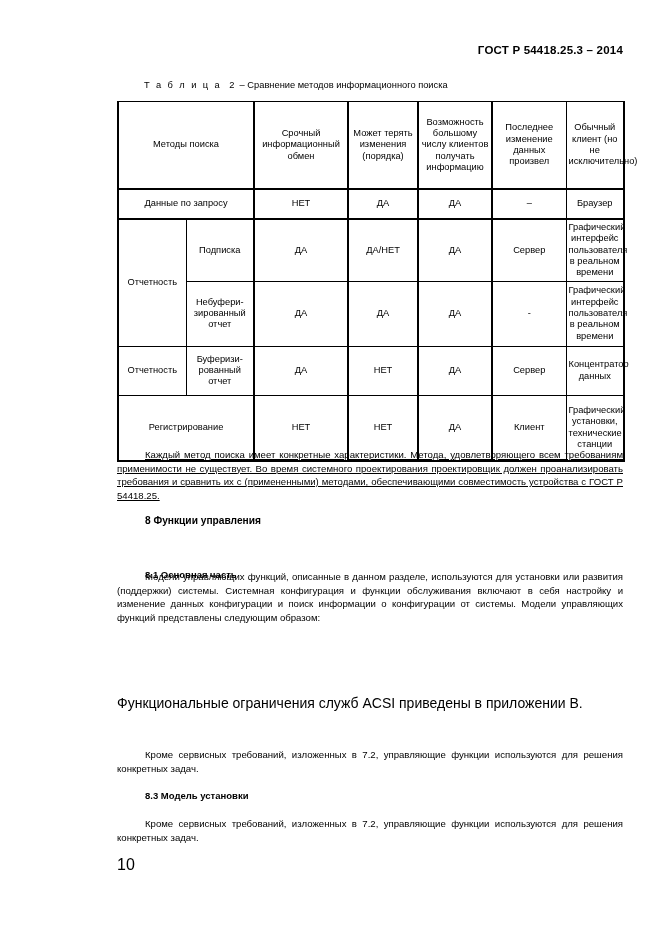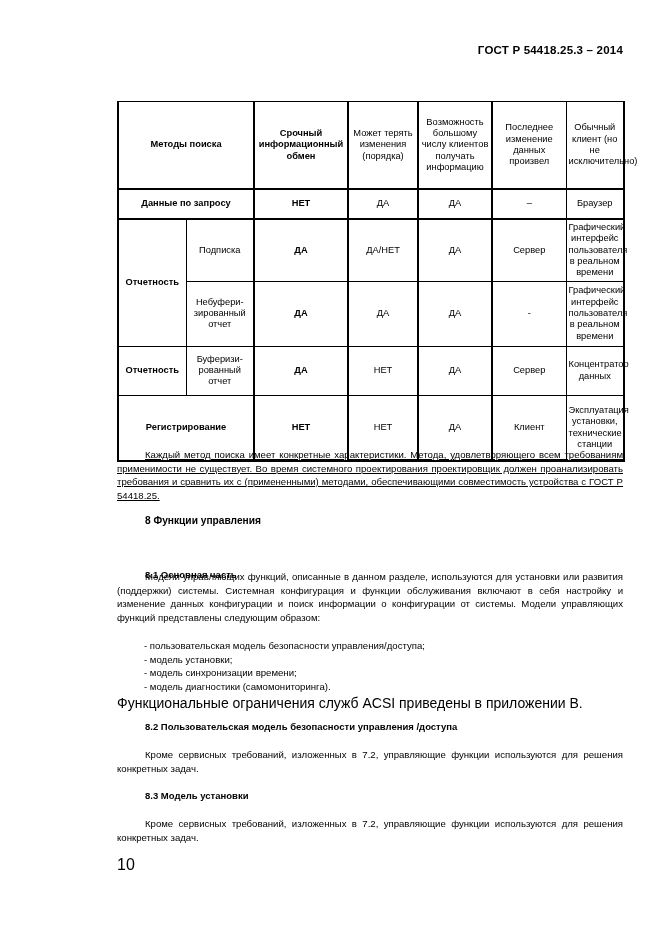--- a/index.html
+++ b/index.html
@@ -58,21 +58,21 @@
   table.cmp td {
     border: 1px solid #000;
     text-align: center;
     vertical-align: middle;
     padding: 2px 2px;
     line-height: 1.22;
   }
   table.cmp tr.header-row td {
     border-bottom-width: 2px;
   }
-  table.cmp td.thick-left { border-left-width: 2px; font-weight: bold; }
+  table.cmp td.thick-left { border-left-width: 2px; }
   table.cmp td.thick-right { border-right-width: 2px; }
   table.cmp td.thick-bottom { border-bottom-width: 2px; }
   .c0 { width: 68px; }
   .c1 { width: 68px; }
   .c2 { width: 94px; }
   .c3 { width: 70px; }
   .c4 { width: 74px; }
   .c5 { width: 74px; }
   .c6 { width: 58px; }
 
@@ -120,20 +120,25 @@
     font-size: 16px;
   }
 </style>
 </head>
 <body>
 
 <div class="page">
 
   <div class="doc-header">ГОСТ Р 54418.25.3 – 2014</div>
 
+  <div class="table-caption">
+    <span class="spaced">Т а б л и ц а</span>
+    &nbsp;&nbsp;<span>2</span>
+    &nbsp;<span>– Сравнение методов информационного поиска</span>
+  </div>
 
   <table class="cmp">
     <colgroup>
       <col class="c0">
         <col class="c1">
         <col class="c2">
         <col class="c3">
         <col class="c4">
         <col class="c5">
         <col class="c6">
@@ -185,42 +190,35 @@
         <td>Сервер</td>
         <td class="thick-right">Концентратор данных</td>
       </tr>
 
       <tr>
         <td colspan="2" class="thick-left thick-bottom" style="height:60px">Регистрирование</td>
         <td class="thick-left thick-right thick-bottom">НЕТ</td>
         <td class="thick-right thick-bottom">НЕТ</td>
         <td class="thick-right thick-bottom">ДА</td>
         <td class="thick-bottom">Клиент</td>
-        <td class="thick-right thick-bottom">Эксплуатация установки, технические станции</td>
+        <td class="thick-right thick-bottom">Графический установки, технические станции</td>
       </tr>
     </tbody>
   </table>
 
   <div class="para" style="top:448px;text-decoration:underline;">Каждый метод поиска имеет конкретные характеристики. Метода, удовлетворяющего всем требованиям применимости не существует. Во время системного проектирования проектировщик должен проанализировать требования и сравнить их с (примененными) методами, обеспечивающими совместимость устройства с ГОСТ Р 54418.25.</div>
 
   <div class="heading" style="top:515px;">8 Функции управления</div>
   <div class="subheading" style="top:569px;">8.1 Основная часть</div>
 
   <div class="para" style="top:570px;">Модели управляющих функций, описанные в данном разделе, используются для установки или развития (поддержки) системы. Системная конфигурация и функции обслуживания включают в себя настройку и изменение данных конфигурации и поиск информации о конфигурации от системы. Модели управляющих функций представлены следующим образом:</div>
 
-  <div class="bullets" style="top:639px;">
-    <div>- пользовательская модель безопасности управления/доступа;</div>
-    <div>- модель установки;</div>
-    <div>- модель синхронизации времени;</div>
-    <div>- модель диагностики (самомониторинга).</div>
-  </div>
 
   <div class="plain-line" style="top:694px;">Функциональные ограничения служб ACSI приведены в приложении В.</div>
 
-  <div class="subheading" style="top:721px;">8.2 Пользовательская модель безопасности управления /доступа</div>
   <div class="para" style="top:748px;">Кроме сервисных требований, изложенных в 7.2, управляющие функции используются для решения конкретных задач.</div>
 
   <div class="subheading" style="top:790px;">8.3 Модель установки</div>
   <div class="para" style="top:817px;">Кроме сервисных требований, изложенных в 7.2, управляющие функции используются для решения конкретных задач.</div>
 
   <div class="page-number">10</div>
 
 </div>
 
 </body></html>

